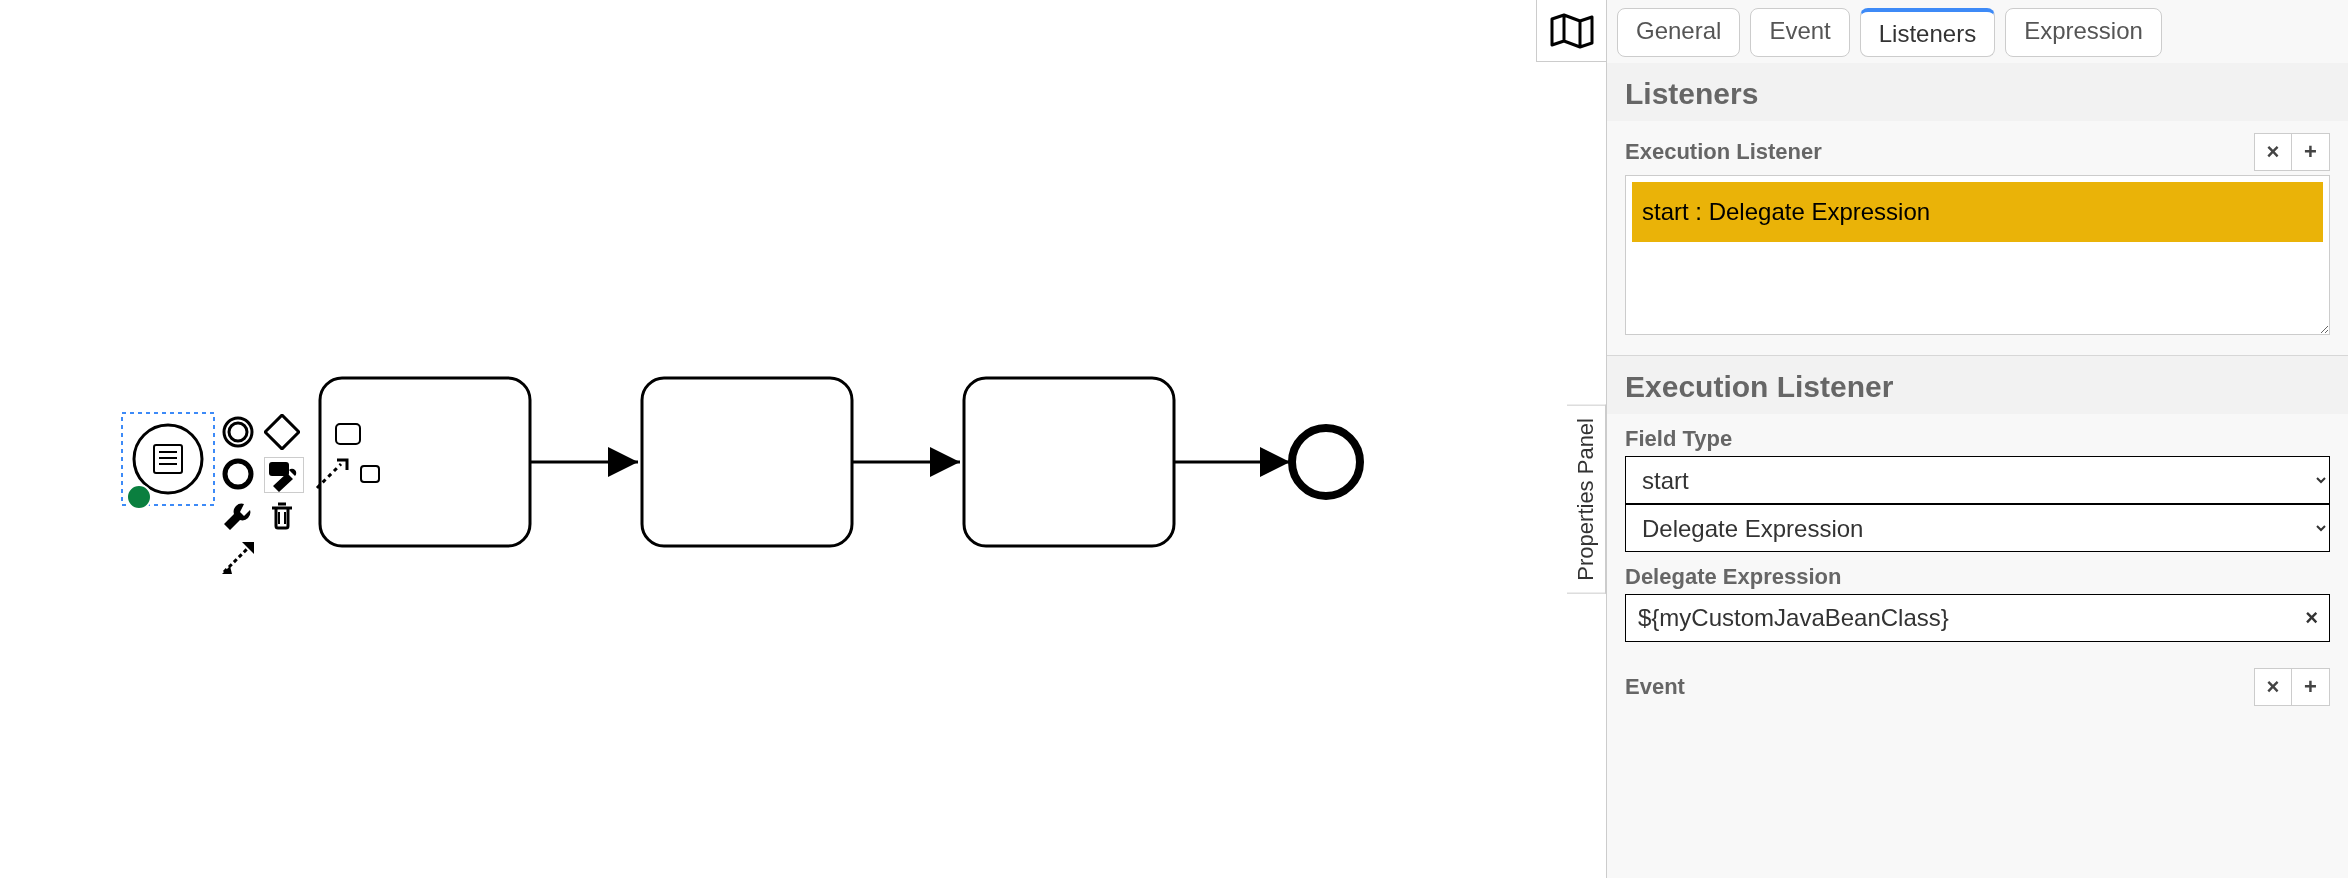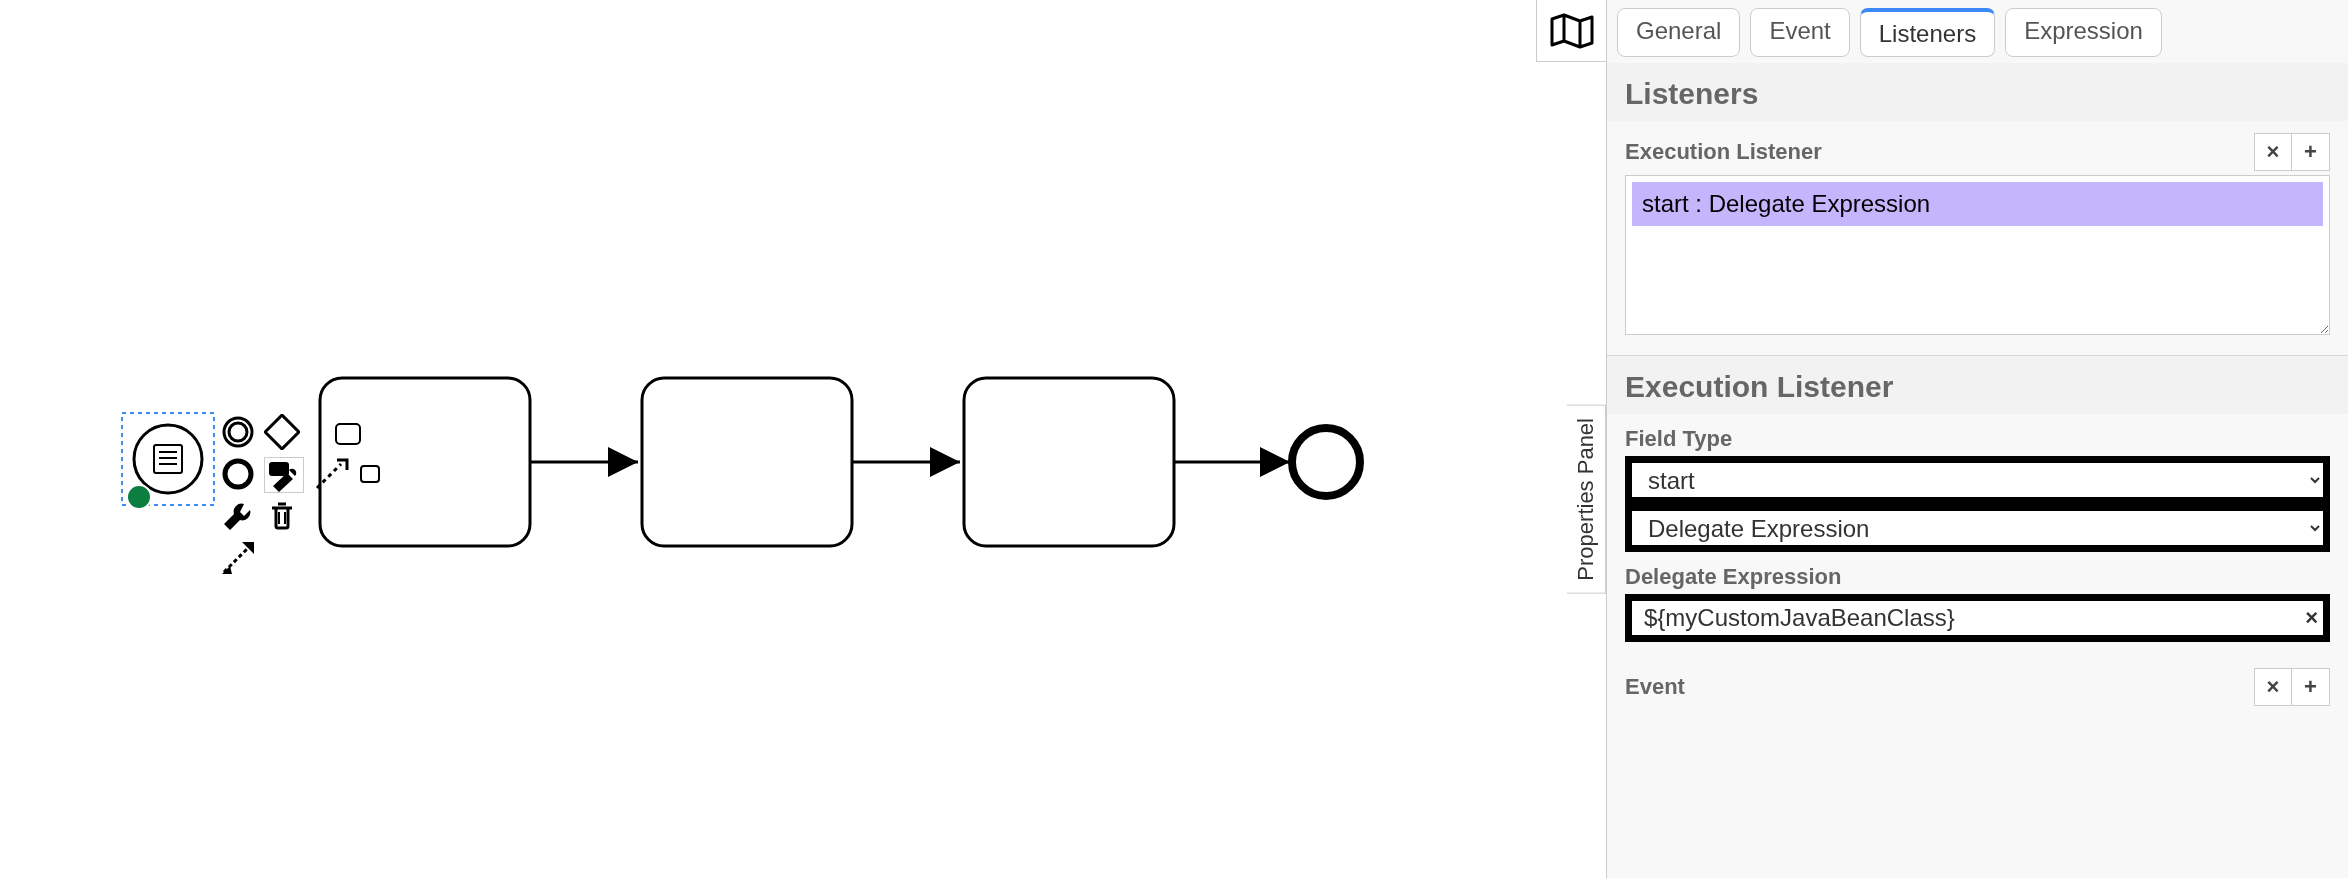--- a/index.html
+++ b/index.html
@@ -13,25 +13,25 @@
     }
     .props { width: 742px; border-left: 1px solid #ccc; background: #f8f8f8; display:flex; flex-direction:column; height: 878px; overflow:hidden;}
     .tabs { display:flex; gap:10px; padding:8px 10px 0 10px; background:#f8f8f8; }
     .tab { border:1px solid #ccc; border-radius:8px; background:#fff; padding:8px 18px; font-size:24px; color:#555; cursor:pointer; }
     .tab.active { border-top:4px solid #3d8af7; color:#333; }
     .section-hdr { font-size:30px; font-weight:700; color:#666; padding:14px 18px 10px 18px; margin-top:6px; border-top:1px solid #d7d7d7; background:#f2f2f2;}
     .section-hdr.first{border-top:none;}
     .group { padding:0 18px 14px 18px; background:#f8f8f8;}
     .field-label { font-size:22px; font-weight:600; color:#666; padding-top:12px; padding-bottom:4px; display:flex; align-items:center; justify-content:space-between;}
     .listbox { background:#fff; border:1px solid #ccc; height:160px; position:relative; resize:vertical; overflow:auto;}
-    .listbox .item { background:#c4b5fd; padding:8px 10px; font-size:24px; color:#000; margin:6px;}
+    .listbox .item { background:#eab308; padding:16px 10px; font-size:24px; color:#000; margin:6px;}
     .list-actions { display:flex; }
     .sqbtn { width:38px; height:38px; border:1px solid #ccc; background:#fff; display:flex; align-items:center; justify-content:center; font-size:22px; color:#444; cursor:pointer; }
     .sqbtn + .sqbtn { border-left:none;}
-    .select, .textinput { width:100%; height:48px; background:#fff; border:7px solid #000000; font-size:24px; padding:0 12px; color:#333; }
+    .select, .textinput { width:100%; height:48px; background:#fff; border:1px solid #000000; font-size:24px; padding:0 12px; color:#333; }
     .select { appearance:auto; }
     .input-wrap { position:relative; }
     .clear-x { position:absolute; right:12px; top:50%; transform:translateY(-50%); font-size:22px; color:#333; font-weight:700; cursor:pointer;}
     
     .diagram-svg { position:absolute; inset:0; }
     .map-widget { position:absolute; top:0; right:0; width:70px; height:62px; border:1px solid #ccc; border-top:none; border-right:none; background:#fff; display:flex; align-items:center; justify-content:center;}
     
     .ctx { position:absolute; }
     .ctx span { display:inline-block; width:36px; height:36px; margin:2px; }
     .badge-L{ position:absolute; width:26px; height:26px; border-radius:50%; background:#0a7f3f; border:2px solid #fff; left:-8px; bottom:-6px;}

